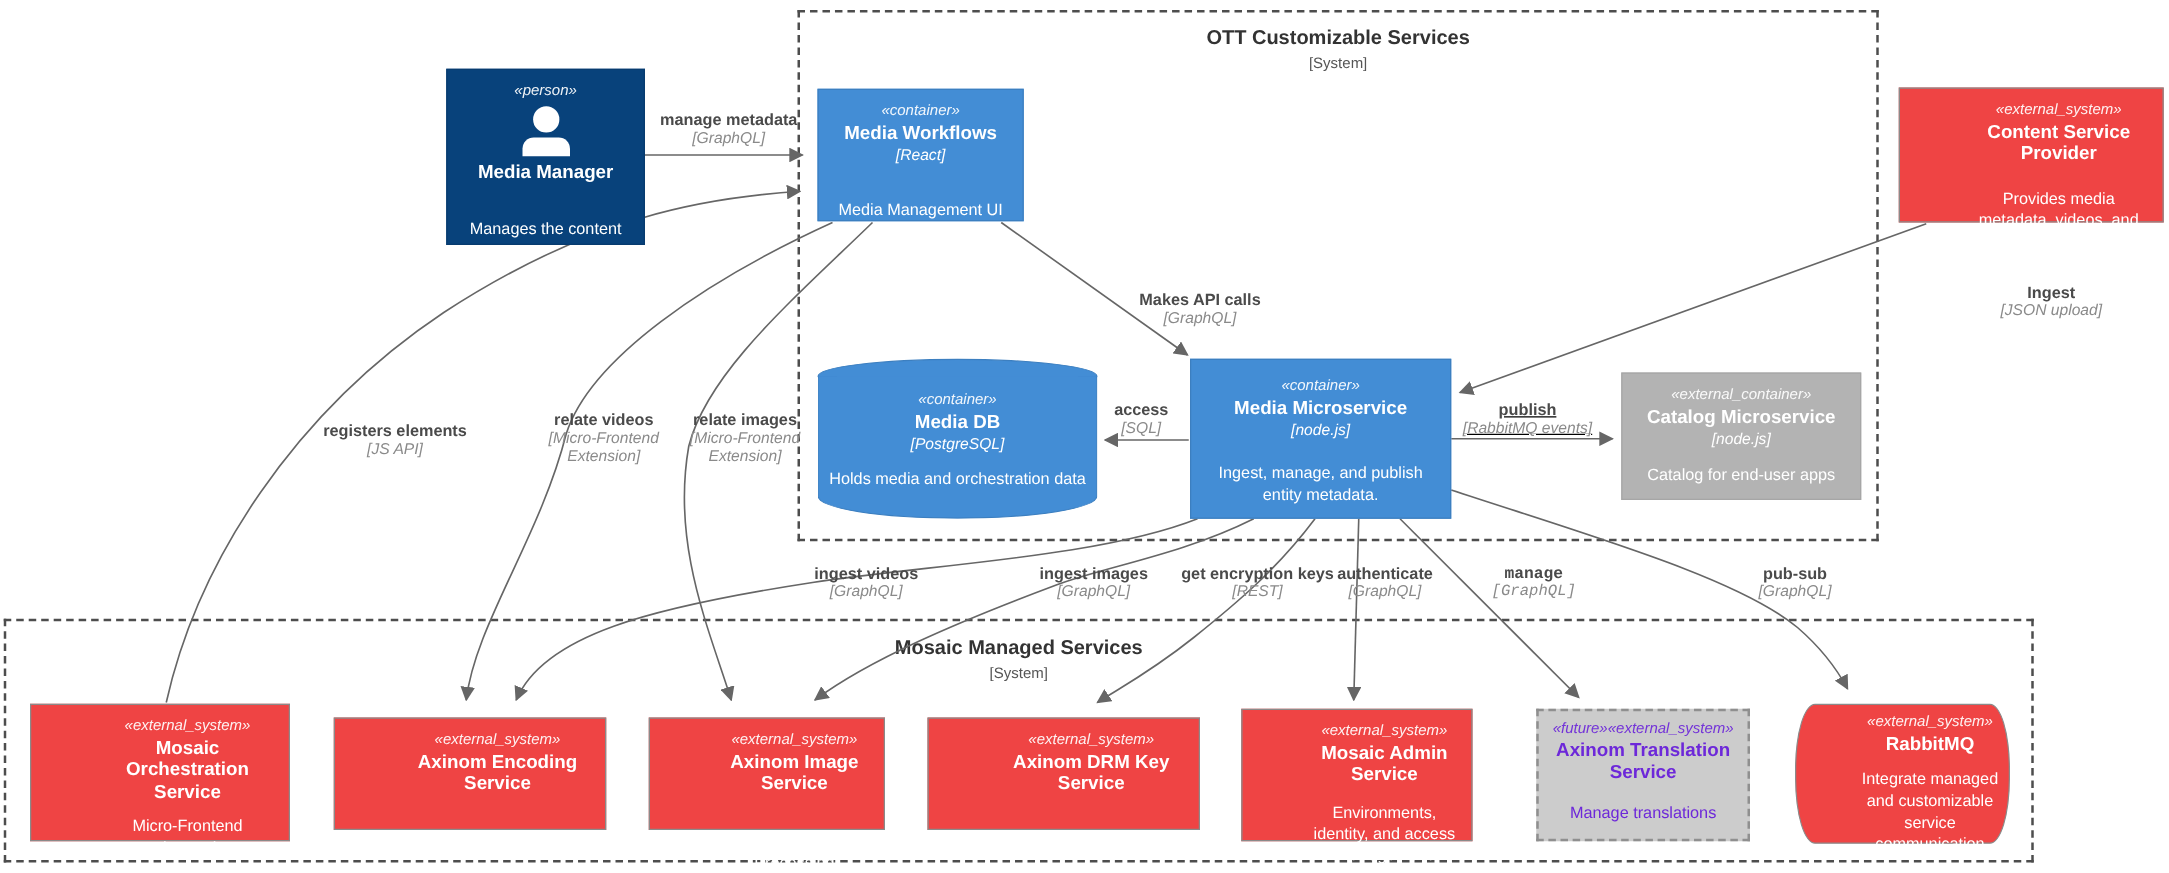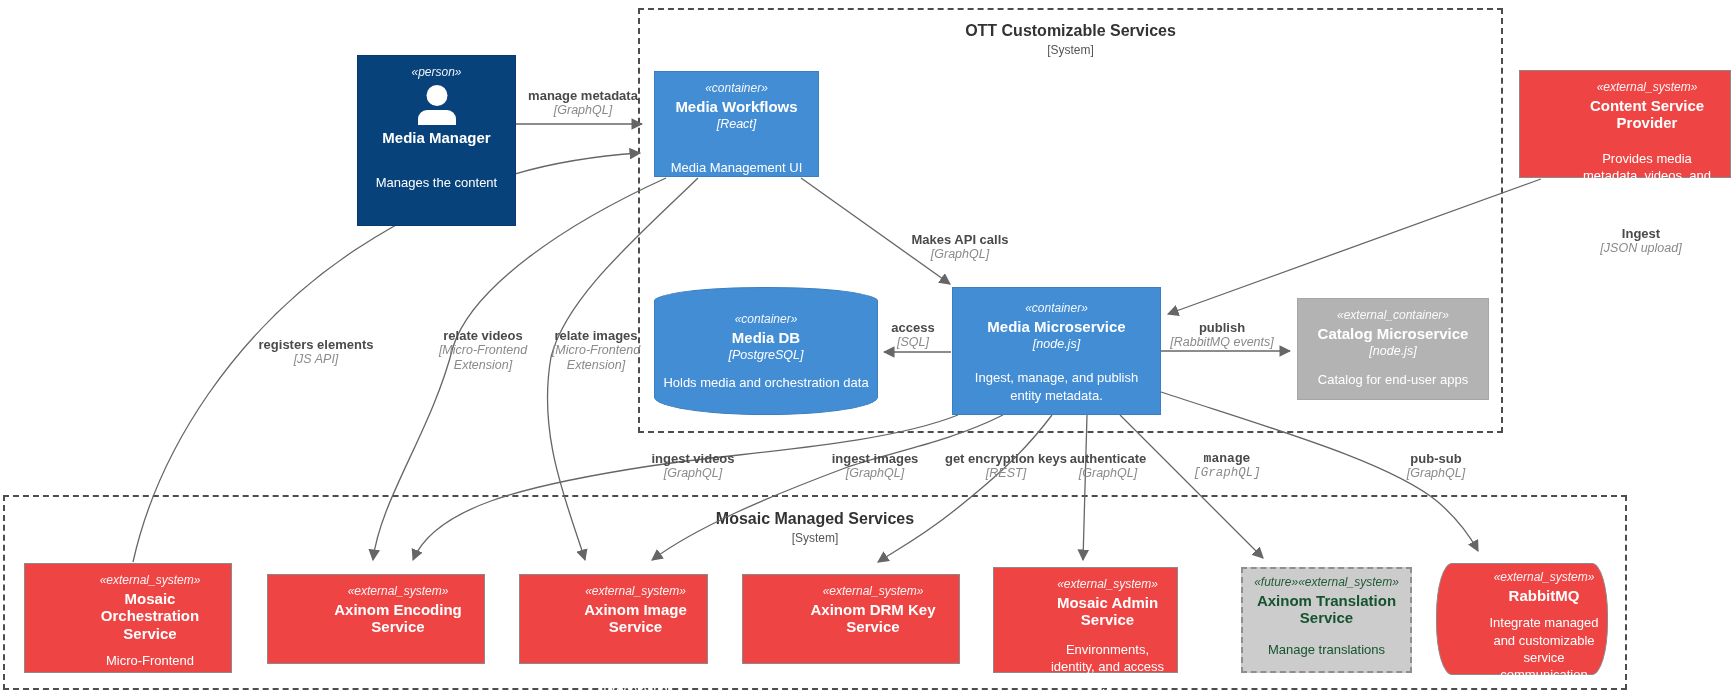--- a/index.html
+++ b/index.html
@@ -27,28 +27,28 @@
   .elabel.narrow{width:118px;}
   .elabel.narrow .ename{white-space:normal;}
 
   
   .node{position:absolute;box-sizing:border-box;text-align:center;color:#fff;z-index:4;
         display:flex;flex-direction:column;align-items:center;}
   .navy{background:#08427B;border:1px solid #073B6F;}
   .blue{background:#438DD5;border:1px solid #3C7FC0;}
   .gray{background:#ef4444;border:1px solid #8A8A8A;padding-left:44px;}
   .lgray{background:#B3B3B3;border:1px solid #A6A6A6;}
-  .future{background:#CCCCCC;border:2px dashed #8f8f8f;color:#14532d;margin-left:12px;}
+  .future{background:#CCCCCC;border:2px dashed #8f8f8f;color:#6d28d9;}
 
   .stereo{font-style:italic;font-size:12px;opacity:.93;margin-top:9px;}
   .nname{font-weight:bold;font-size:15px;line-height:1.16;margin-top:3px;padding:0 6px;}
   .ntech{font-style:italic;font-size:12.5px;margin-top:2px;}
   .ndesc{font-size:13px;line-height:1.32;margin-top:28px;padding:0 8px;}
 
-  #n-media-manager{left:357px;top:55px;width:159px;height:171px;}
+  #n-media-manager{left:357px;top:55px;width:159px;height:141px;}
   .picon{width:44px;height:40px;position:relative;margin:6px auto 0;}
   .picon .head{position:absolute;top:0;left:50%;transform:translateX(-50%);
                width:21px;height:21px;border-radius:50%;background:#fff;}
   .picon .pbody{position:absolute;bottom:0;left:50%;transform:translateX(-50%);
                width:38px;height:15px;border-radius:9px 9px 0 0;background:#fff;}
   #n-media-manager .nname{margin-top:4px;}
 
   #n-media-workflows{left:654px;top:71px;width:165px;height:106px;}
   #n-media-microservice{left:952px;top:287px;width:209px;height:128px;}
   #n-media-microservice .stereo{margin-top:13px;}
@@ -148,21 +148,21 @@
     <div class="etech">[Micro-Frontend Extension]</div>
   </div>
   <div class="elabel narrow" style="left:596px;top:328px;">
     <div class="ename">relate images</div>
     <div class="etech">[Micro-Frontend Extension]</div>
   </div>
   <div class="elabel" style="left:913px;top:320px;">
     <div class="ename">access</div>
     <div class="etech">[SQL]</div>
   </div>
-  <div class="elabel" style="left:1222px;top:320px;">
+  <div class="elabel" style="left:1222px;top:320px;text-decoration:underline;">
     <div class="ename">publish</div>
     <div class="etech">[RabbitMQ events]</div>
   </div>
   <div class="elabel" style="left:693px;top:451px;">
     <div class="ename">ingest videos</div>
     <div class="etech">[GraphQL]</div>
   </div>
   <div class="elabel" style="left:875px;top:451px;">
     <div class="ename">ingest images</div>
     <div class="etech">[GraphQL]</div>

